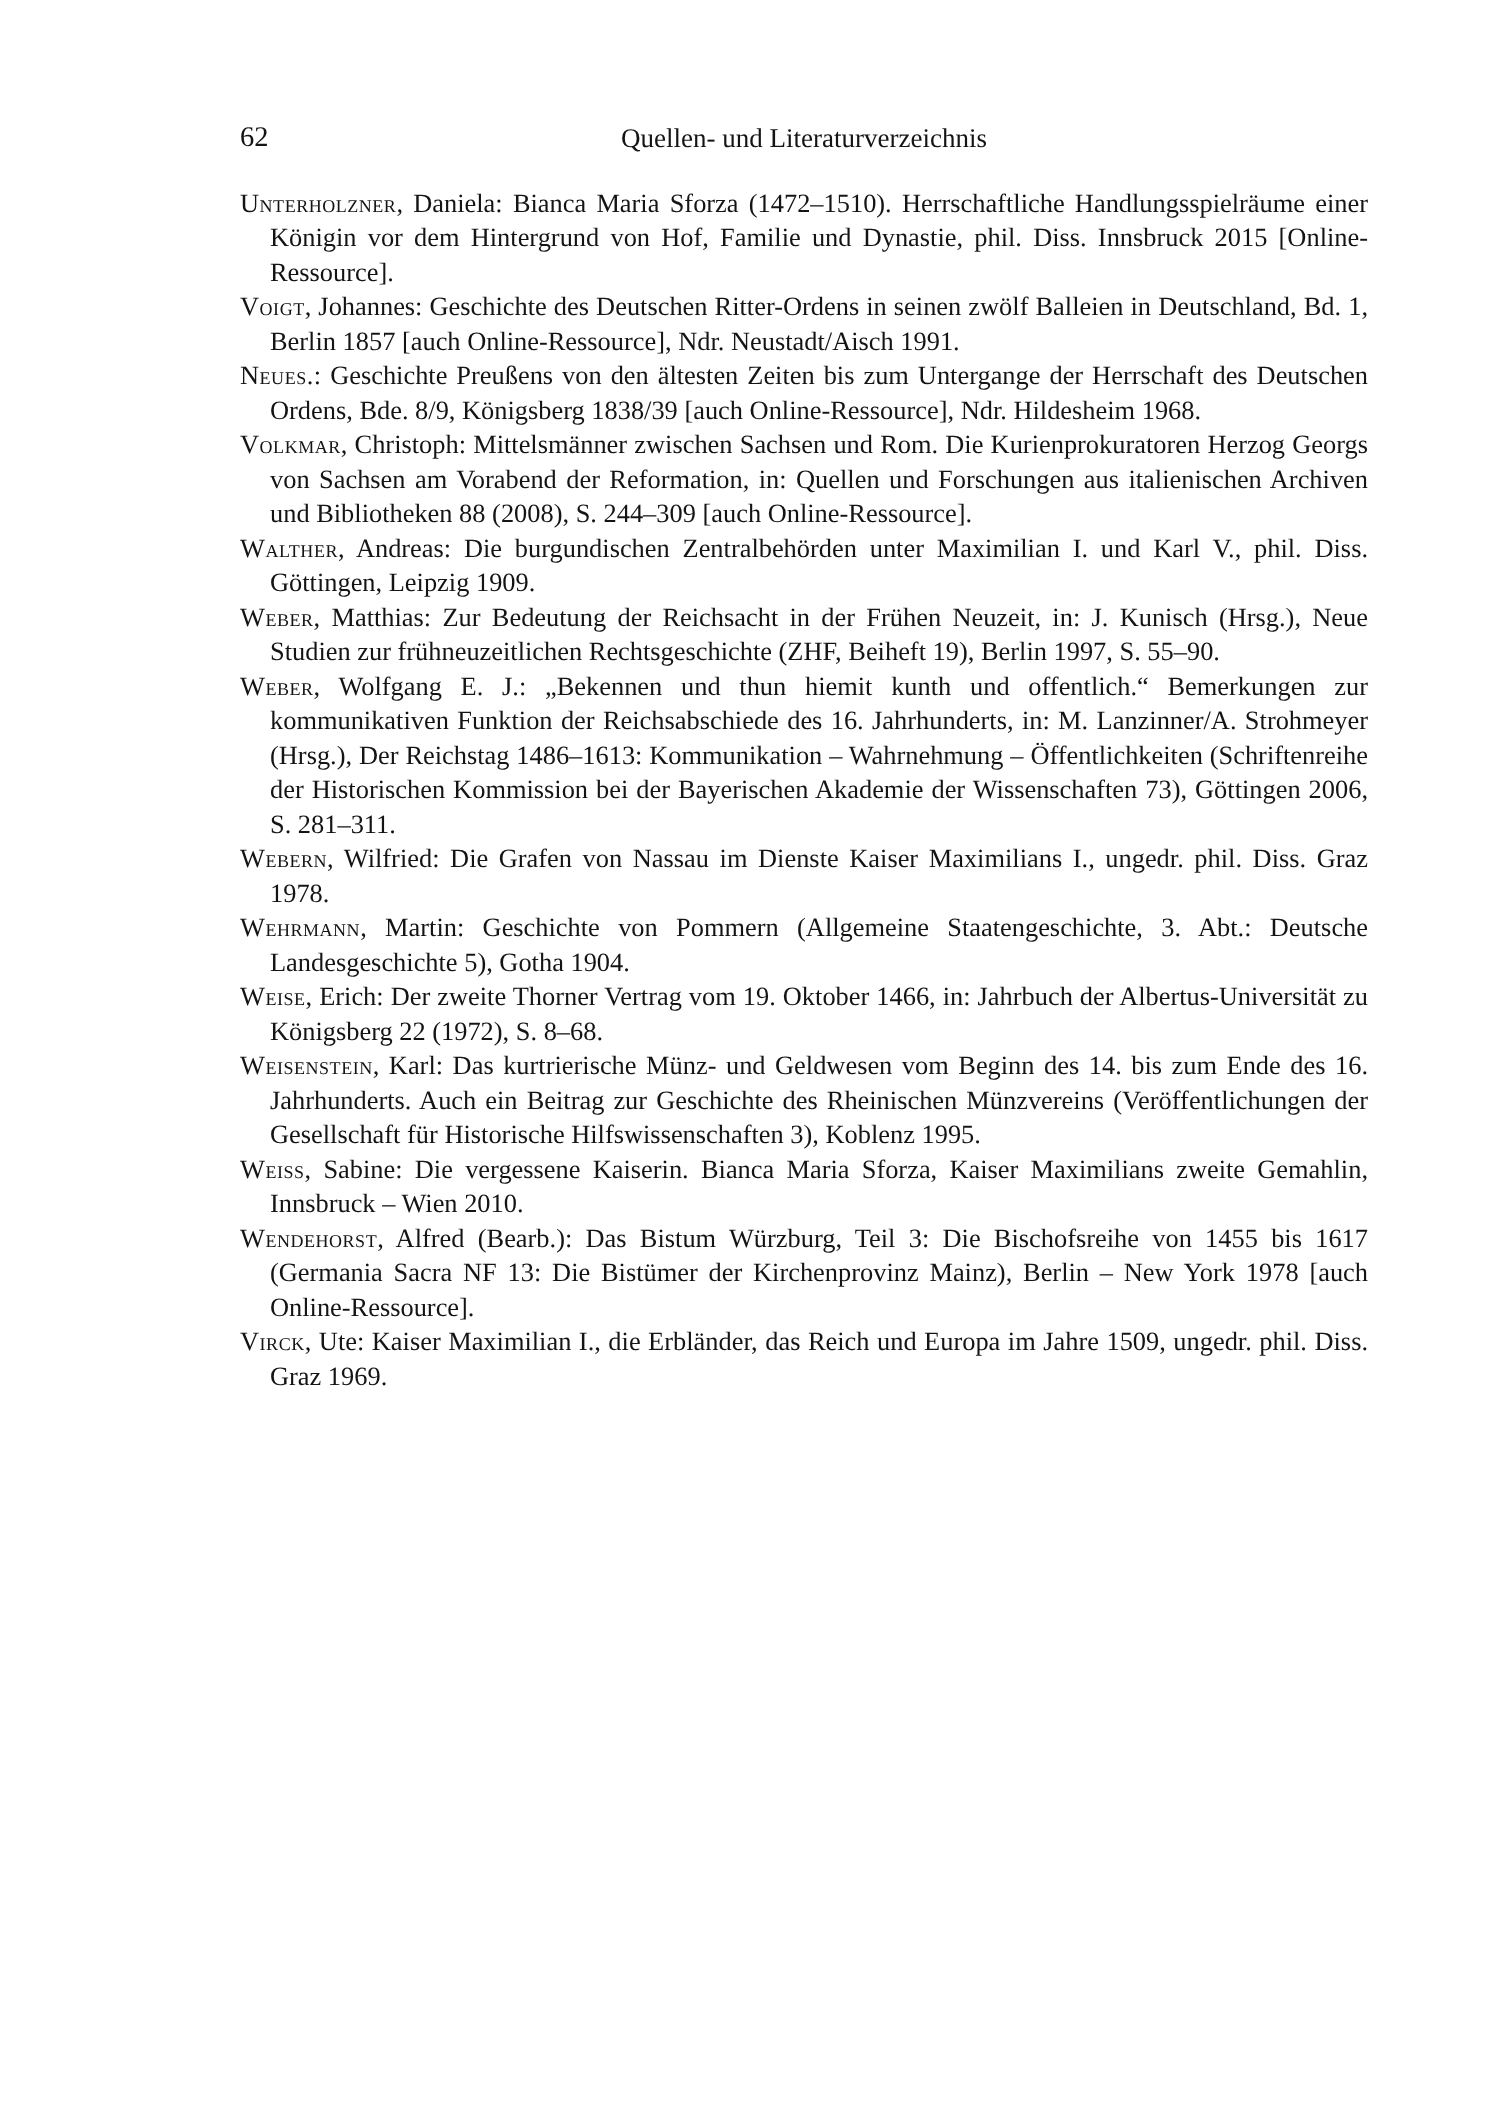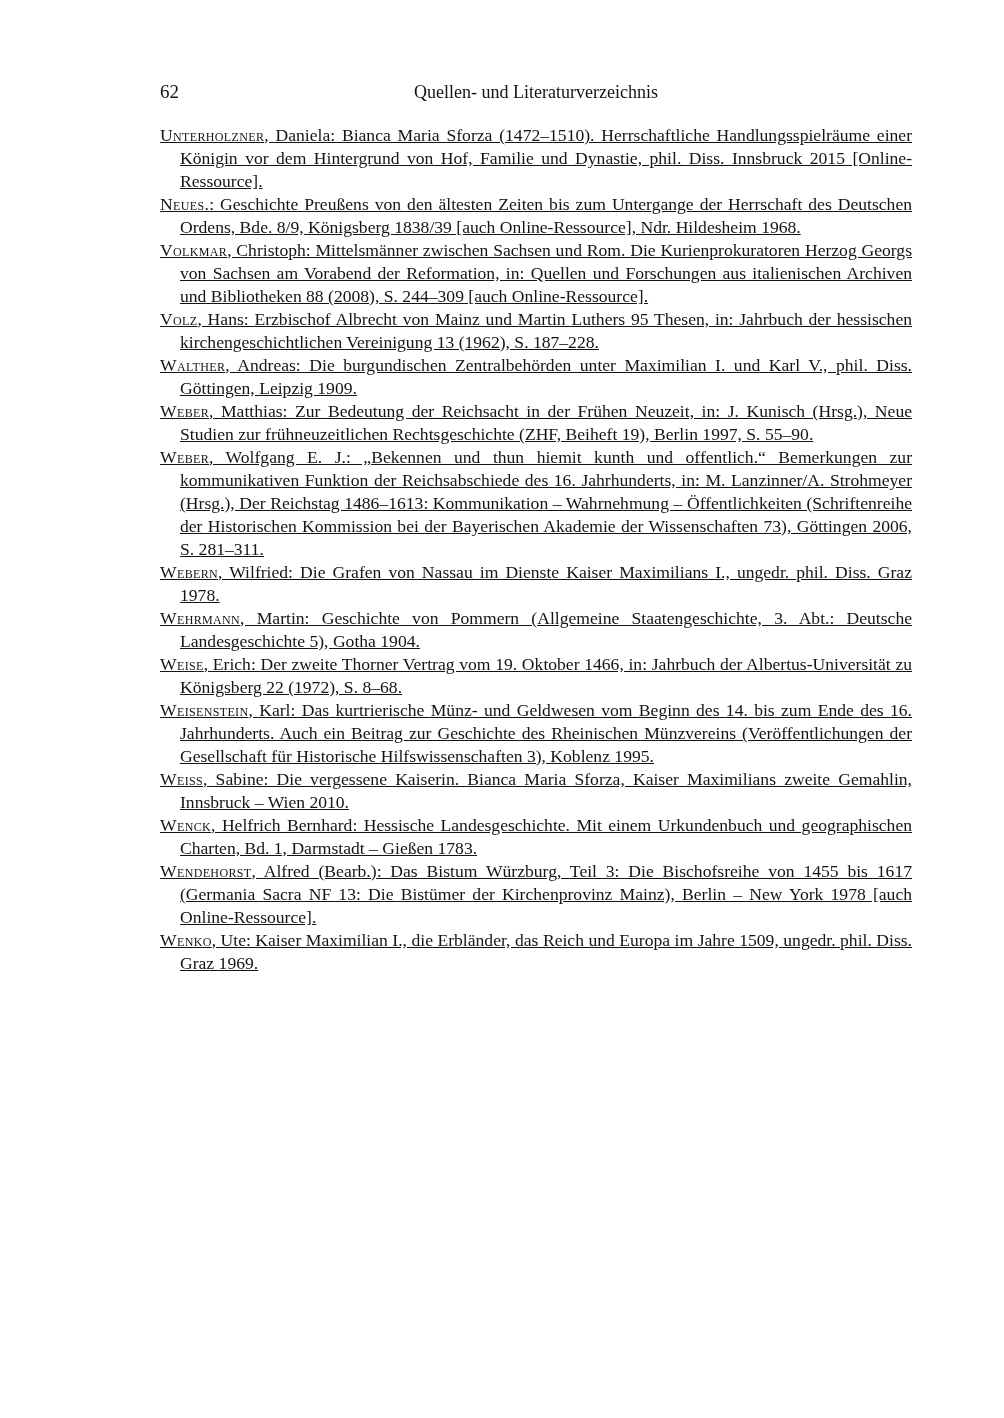--- a/index.html
+++ b/index.html
@@ -33,21 +33,20 @@
   .page-num {
     position: absolute;
     left: 0;
     top: 0;
     font-size: 19px;
   }
   .bibliography {
     font-size: 17.6px;
     line-height: 23px;
     text-align: justify;
-    text-decoration: underline;
   }
   .entry {
     margin: 0;
     padding-left: 20px;
     text-indent: -20px;
   }
   .sc {
     font-variant: small-caps;
     letter-spacing: 0.02em;
   }
@@ -58,30 +57,29 @@
 <div class="page">
   <div class="content">
 
     <div class="running-head">
       <span class="page-num">62</span>
       <span>Quellen- und Literaturverzeichnis</span>
     </div>
 
     <div class="bibliography">
       <p class="entry"><span class="sc">Unterholzner</span><span>, Daniela: Bianca Maria Sforza (1472–1510). Herrschaftliche Handlungsspielräume einer Königin vor dem Hintergrund von Hof, Familie und Dynastie, phil. Diss. Innsbruck 2015 [Online-Ressource].</span></p>
+      <p class="entry"><span class="sc">Voigt</span><span>, Johannes: Geschichte des Deutschen Ritter-Ordens in seinen zwölf Balleien in Deutschland, Bd. 1, Berlin 1857 [auch Online-Ressource], Ndr. Neustadt/Aisch 1991.</span></p>
       <p class="entry"><span class="sc">Neues.</span><span>: Geschichte Preußens von den ältesten Zeiten bis zum Untergange der Herrschaft des Deutschen Ordens, Bde. 8/9, Königsberg 1838/39 [auch Online-Ressource], Ndr. Hildesheim 1968.</span></p>
       <p class="entry"><span class="sc">Volkmar</span><span>, Christoph: Mittelsmänner zwischen Sachsen und Rom. Die Kurienprokuratoren Herzog Georgs von Sachsen am Vorabend der Reformation, in: Quellen und Forschungen aus italienischen Archiven und Bibliotheken 88 (2008), S. 244–309 [auch Online-Ressource].</span></p>
-      <p class="entry"><span class="sc">Volz</span><span>, Hans: Erzbischof Albrecht von Mainz und Martin Luthers 95 Thesen, in: Jahrbuch der hessischen kirchengeschichtlichen Vereinigung 13 (1962), S. 187–228.</span></p>
       <p class="entry"><span class="sc">Walther</span><span>, Andreas: Die burgundischen Zentralbehörden unter Maximilian I. und Karl V., phil. Diss. Göttingen, Leipzig 1909.</span></p>
       <p class="entry"><span class="sc">Weber</span><span>, Matthias: Zur Bedeutung der Reichsacht in der Frühen Neuzeit, in: J. Kunisch (Hrsg.), Neue Studien zur frühneuzeitlichen Rechtsgeschichte (ZHF, Beiheft 19), Berlin 1997, S. 55–90.</span></p>
       <p class="entry"><span class="sc">Weber</span><span>, Wolfgang E. J.: „Bekennen und thun hiemit kunth und offentlich.“ Bemerkungen zur kommunikativen Funktion der Reichsabschiede des 16. Jahrhunderts, in: M. Lanzinner/A. Strohmeyer (Hrsg.), Der Reichstag 1486–1613: Kommunikation – Wahrnehmung – Öffentlichkeiten (Schriftenreihe der Historischen Kommission bei der Bayerischen Akademie der Wissenschaften 73), Göttingen 2006, S. 281–311.</span></p>
       <p class="entry"><span class="sc">Webern</span><span>, Wilfried: Die Grafen von Nassau im Dienste Kaiser Maximilians I., ungedr. phil. Diss. Graz 1978.</span></p>
       <p class="entry"><span class="sc">Wehrmann</span><span>, Martin: Geschichte von Pommern (Allgemeine Staatengeschichte, 3. Abt.: Deutsche Landesgeschichte 5), Gotha 1904.</span></p>
       <p class="entry"><span class="sc">Weise</span><span>, Erich: Der zweite Thorner Vertrag vom 19. Oktober 1466, in: Jahrbuch der Albertus-Universität zu Königsberg 22 (1972), S. 8–68.</span></p>
       <p class="entry"><span class="sc">Weisenstein</span><span>, Karl: Das kurtrierische Münz- und Geldwesen vom Beginn des 14. bis zum Ende des 16. Jahrhunderts. Auch ein Beitrag zur Geschichte des Rheinischen Münzvereins (Veröffentlichungen der Gesellschaft für Historische Hilfswissenschaften 3), Koblenz 1995.</span></p>
       <p class="entry"><span class="sc">Weiss</span><span>, Sabine: Die vergessene Kaiserin. Bianca Maria Sforza, Kaiser Maximilians zweite Gemahlin, Innsbruck – Wien 2010.</span></p>
-      <p class="entry"><span class="sc">Wenck</span><span>, Helfrich Bernhard: Hessische Landesgeschichte. Mit einem Urkundenbuch und geographischen Charten, Bd. 1, Darmstadt – Gießen 1783.</span></p>
       <p class="entry"><span class="sc">Wendehorst</span><span>, Alfred (Bearb.): Das Bistum Würzburg, Teil 3: Die Bischofsreihe von 1455 bis 1617 (Germania Sacra NF 13: Die Bistümer der Kirchenprovinz Mainz), Berlin – New York 1978 [auch Online-Ressource].</span></p>
-      <p class="entry"><span class="sc">Wenko</span><span>, Ute: Kaiser Maximilian I., die Erbländer, das Reich und Europa im Jahre 1509, ungedr. phil. Diss. Graz 1969.</span></p>
+      <p class="entry"><span class="sc">Virck</span><span>, Ute: Kaiser Maximilian I., die Erbländer, das Reich und Europa im Jahre 1509, ungedr. phil. Diss. Graz 1969.</span></p>
     </div>
 
   </div>
 </div>
 
 </body></html>

